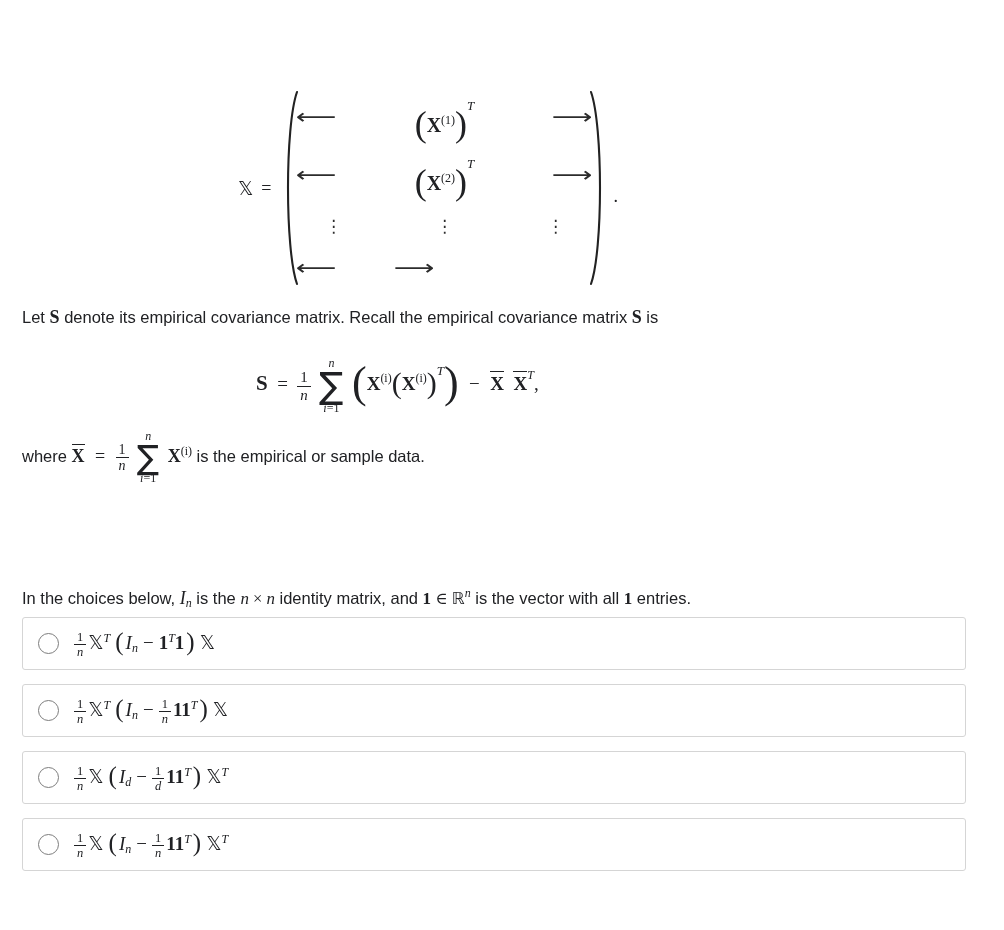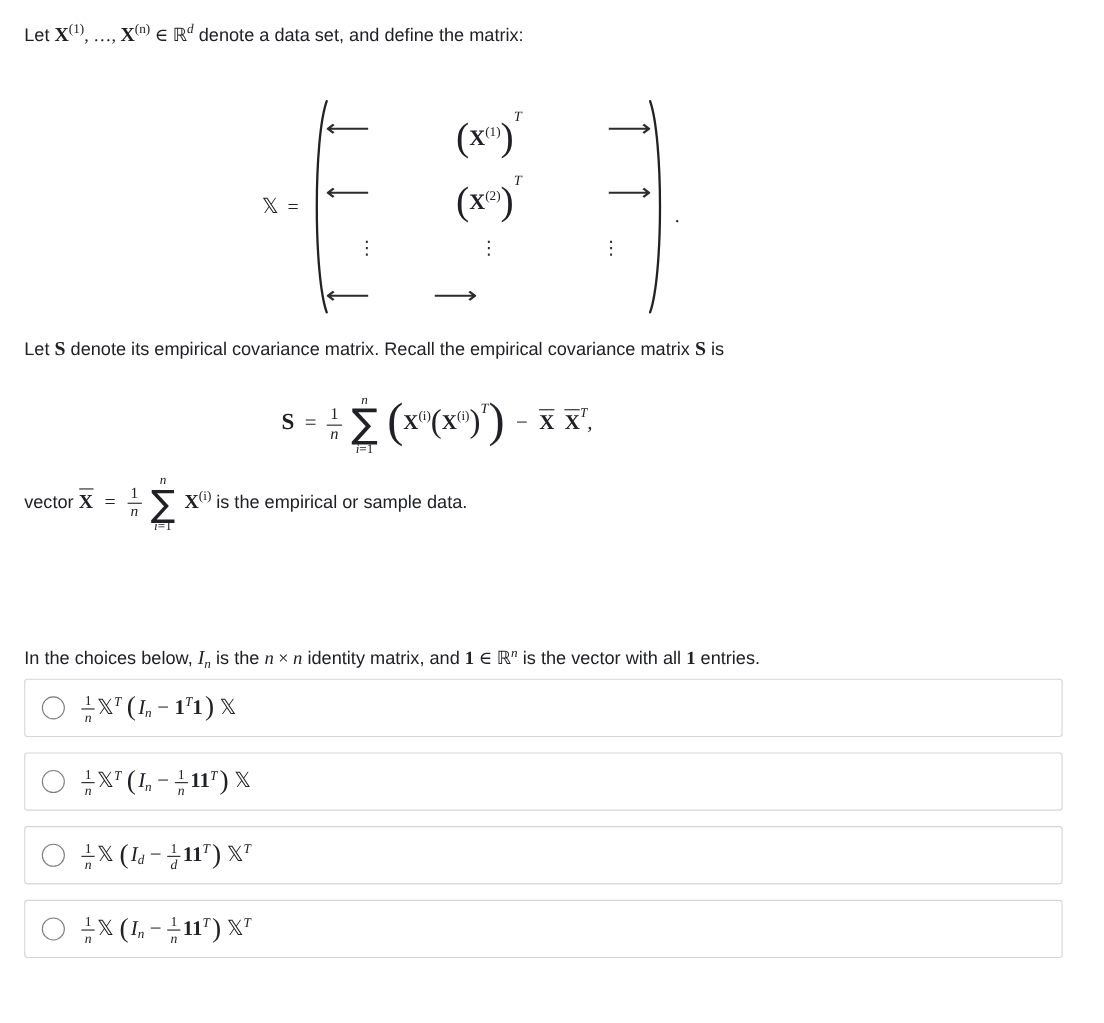--- a/index.html
+++ b/index.html
@@ -70,23 +70,20 @@
   }
   .cf { font-family:"Liberation Serif",serif; font-size:19px; line-height:1; white-space:nowrap; padding-top:2px; }
   .cf .gap { display:inline-block; width:5px; }
   .cf .gap2{ display:inline-block; width:2px; }
 </style>
 </head>
 <body>
 
 <div class="page">
 
-  <div class="abs line" style="left:22px; top:18px;">
-    <span>Let </span><span class="m bf" style="font-size:18px">X</span><span class="sp1">(1)</span><span class="m">, …, </span><span class="m bf" style="font-size:18px">X</span><span class="sp1">(n)</span><span class="m"> ∈ </span><span class="bb" style="font-size:16.5px">ℝ</span><span class="spT">d</span><span> denote a data set, and define the matrix:</span>
-  </div>
 
   <div class="abs mat" style="left:238px; top:88px;">
     <span class="bb" style="font-size:19px; margin-right:8px;">𝕏</span>
     <span class="m" style="font-size:18px; margin-right:10px;">=</span>
 
     <svg width="20" height="200" viewBox="0 0 20 200">
       <path d="M16 4 C 4 38, 4 162, 16 196" fill="none" stroke="#222" stroke-width="2.1" stroke-linecap="round"></path>
     </svg>
 
     <div>
@@ -159,21 +156,21 @@
         <span class="sg sg36">∑</span>
         <span class="lim"><span class="it">i</span><span>=1</span></span>
       </span>
     <span class="p44">(</span><span class="m bf" style="font-size:19px">X</span><span class="sp1" style="vertical-align:8px">(i)</span><span class="p30">(</span><span class="m bf" style="font-size:19px">X</span><span class="sp1" style="vertical-align:8px">(i)</span><span class="p30">)</span><span class="pT15">T</span><span class="p44">)</span>
     <span class="m" style="font-size:19px; margin:0 6px;">−</span>
     <span class="bar"><span class="m bf" style="font-size:19px">X</span></span>
     <span class="bar" style="margin-left:5px"><span class="m bf" style="font-size:19px">X</span></span><span class="spT" style="vertical-align:11px">T</span><span class="m" style="font-size:19px">,</span>
   </div>
 
   <div class="abs disp" style="left:22px; top:430px;">
-    <span class="line" style="line-height:1">vector </span>
+    <span class="line" style="line-height:1">where </span>
     <span class="bar"><span class="m bf" style="font-size:18px">X</span></span>
     <span class="m" style="font-size:18px; margin:0 6px;">=</span>
     <span class="frac f14">
         <span class="num">1</span>
         <span class="den it">n</span>
       </span>
     <span class="sum" style="margin:0 4px;">
         <span class="lim it">n</span>
         <span class="sg sg33">∑</span>
         <span class="lim"><span class="it">i</span><span>=1</span></span>

